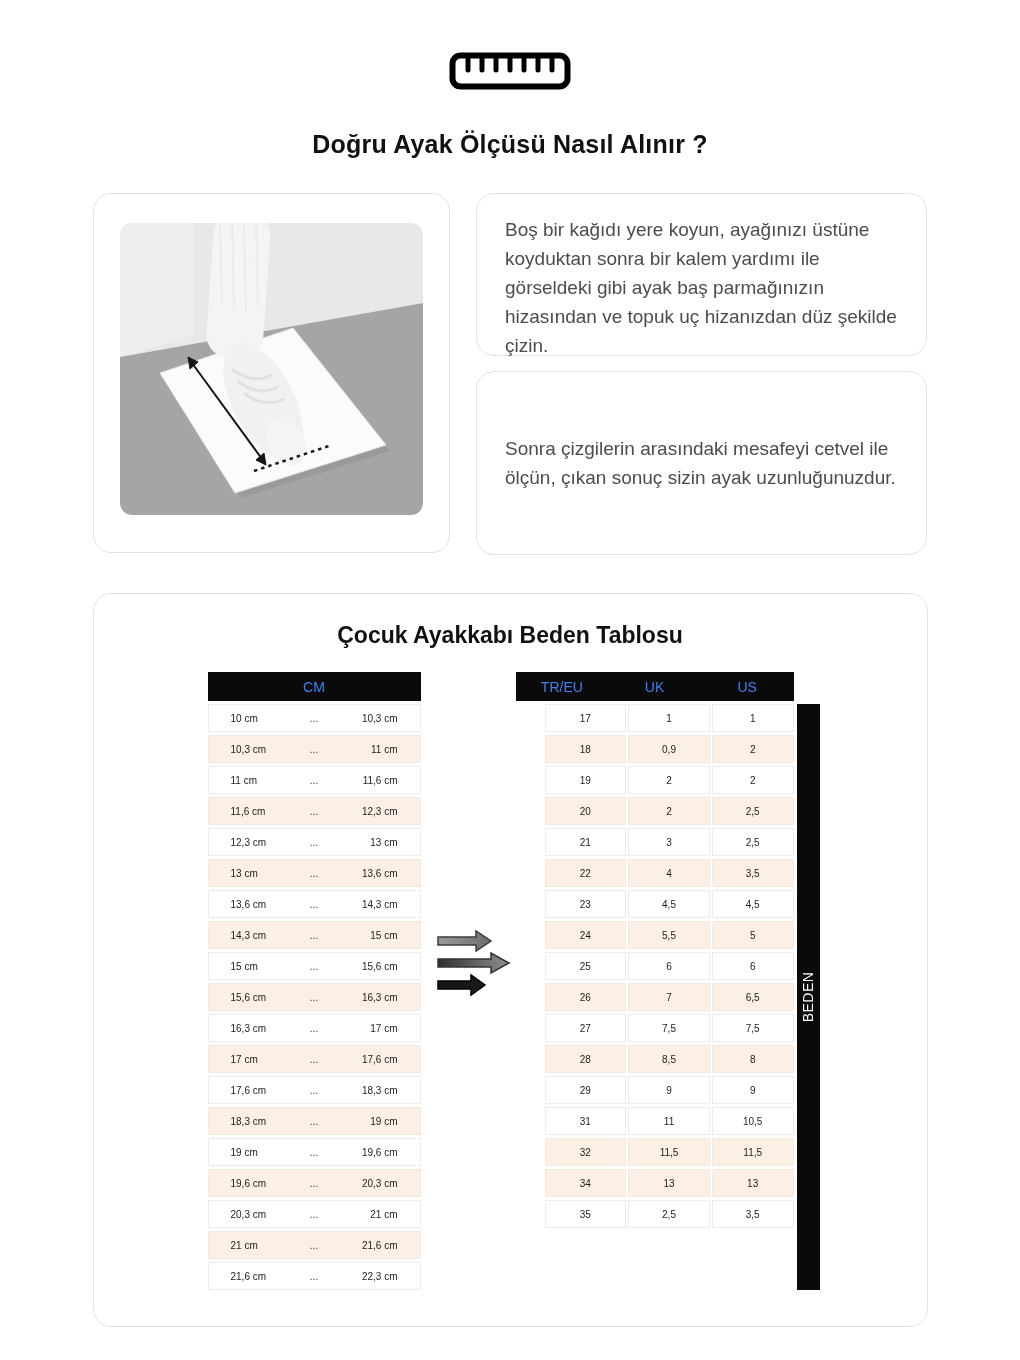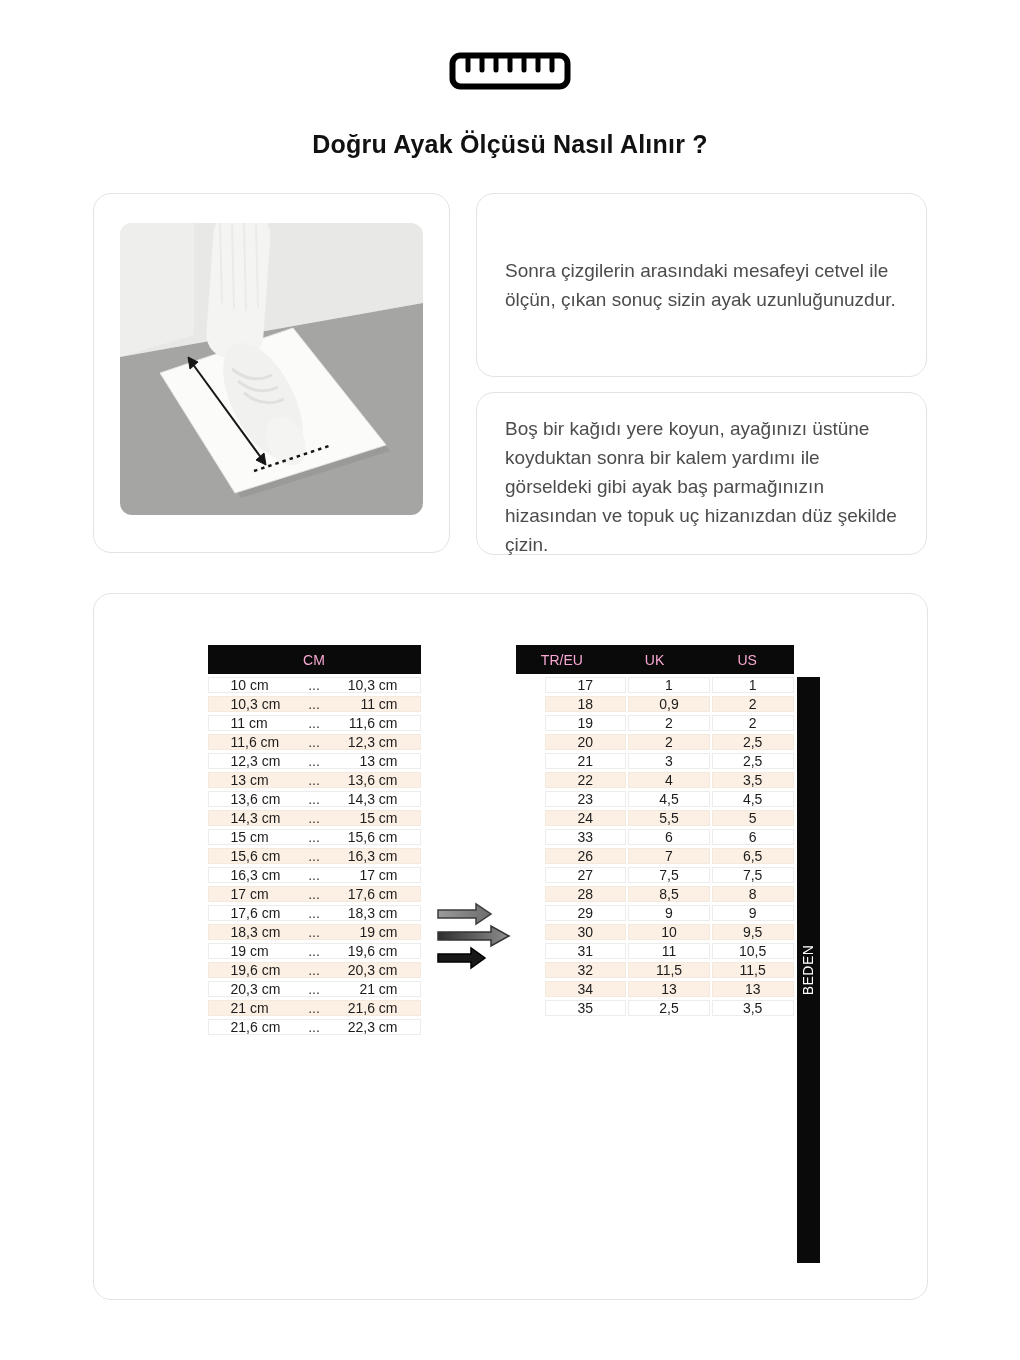--- a/index.html
+++ b/index.html
@@ -42,24 +42,24 @@
   }
   .section-title{
     text-align:center;font-size:23px;font-weight:bold;color:#111;
   }
   .tables-wrap{
     margin-top:23px;padding-left:114px;
     display:flex;align-items:flex-start;
     height:618px;position:relative;
   }
   .t-header{
-    height:29px;background:var(--table-black);color:#f9a8d4;
+    height:29px;background:var(--table-black);color:#3b82f6;
     font-size:14px;display:flex;align-items:center;justify-content:center;
   }
-  .row{height:16px;margin-top:3px;font-size:14px;}
+  .row{height:28px;margin-top:3px;font-size:10px;}
   .cm-table{width:213px;flex:0 0 auto;}
   .cm-table .row{
     display:flex;align-items:center;padding:0 22px;
     background:#fff;border:1px solid var(--cell-border);
   }
   .cm-table .row.alt{background:var(--peach);border-color:#f3e9dd;}
   .cm-table .from{width:72px;text-align:left;}
   .cm-table .dots{flex:1;text-align:center;color:#333;}
   .cm-table .to{width:72px;text-align:right;}
   .arrows-zone{width:95px;flex:0 0 auto;position:relative;height:100%;}
@@ -139,30 +139,31 @@
           <line x1="72" y1="140" x2="142" y2="236" stroke-width="2"></line>
           <polygon points="68,134 78,139 70,146"></polygon>
           <polygon points="146,242 136,237 144,230"></polygon>
         </g>
 
         <line x1="134" y1="248" x2="212" y2="222" stroke="#161616" stroke-width="2.5" stroke-dasharray="3.5,4"></line>
       </svg>
     </div>
 
     <div class="text-col">
+      <div class="card info-card step1">
+        <p>Boş bir kağıdı yere koyun, ayağınızı üstüne koyduktan sonra bir kalem yardımı ile görseldeki gibi ayak baş parmağınızın hizasından ve topuk uç hizanızdan düz şekilde çizin.</p>
+      </div>
       <div class="card info-card step2">
         <p>Sonra çizgilerin arasındaki mesafeyi cetvel ile ölçün, çıkan sonuç sizin ayak uzunluğunuzdur.</p>
       </div>
-      <div class="card info-card step1">
-        <p>Boş bir kağıdı yere koyun, ayağınızı üstüne koyduktan sonra bir kalem yardımı ile görseldeki gibi ayak baş parmağınızın hizasından ve topuk uç hizanızdan düz şekilde çizin.</p>
-      </div>
     </div>
   </div>
 
   <div class="table-card">
+    <h2 class="section-title">Çocuk Ayakkabı Beden Tablosu</h2>
 
     <div class="tables-wrap">
 
       <div class="cm-table">
         <div class="t-header">CM</div>
         <div id="cm-rows">
             <div class="row">
               <span class="from">10 cm</span>
               <span class="dots">...</span>
               <span class="to">10,3 cm</span>
@@ -319,21 +320,21 @@
               <span>23</span>
               <span>4,5</span>
               <span>4,5</span>
             </div>
             <div class="row alt">
               <span>24</span>
               <span>5,5</span>
               <span>5</span>
             </div>
             <div class="row">
-              <span>33</span>
+              <span>25</span>
               <span>6</span>
               <span>6</span>
             </div>
             <div class="row alt">
               <span>26</span>
               <span>7</span>
               <span>6,5</span>
             </div>
             <div class="row">
               <span>27</span>
@@ -343,25 +344,20 @@
             <div class="row alt">
               <span>28</span>
               <span>8,5</span>
               <span>8</span>
             </div>
             <div class="row">
               <span>29</span>
               <span>9</span>
               <span>9</span>
             </div>
-            <div class="row alt">
-              <span>30</span>
-              <span>10</span>
-              <span>9,5</span>
-            </div>
             <div class="row">
               <span>31</span>
               <span>11</span>
               <span>10,5</span>
             </div>
             <div class="row alt">
               <span>32</span>
               <span>11,5</span>
               <span>11,5</span>
             </div>

